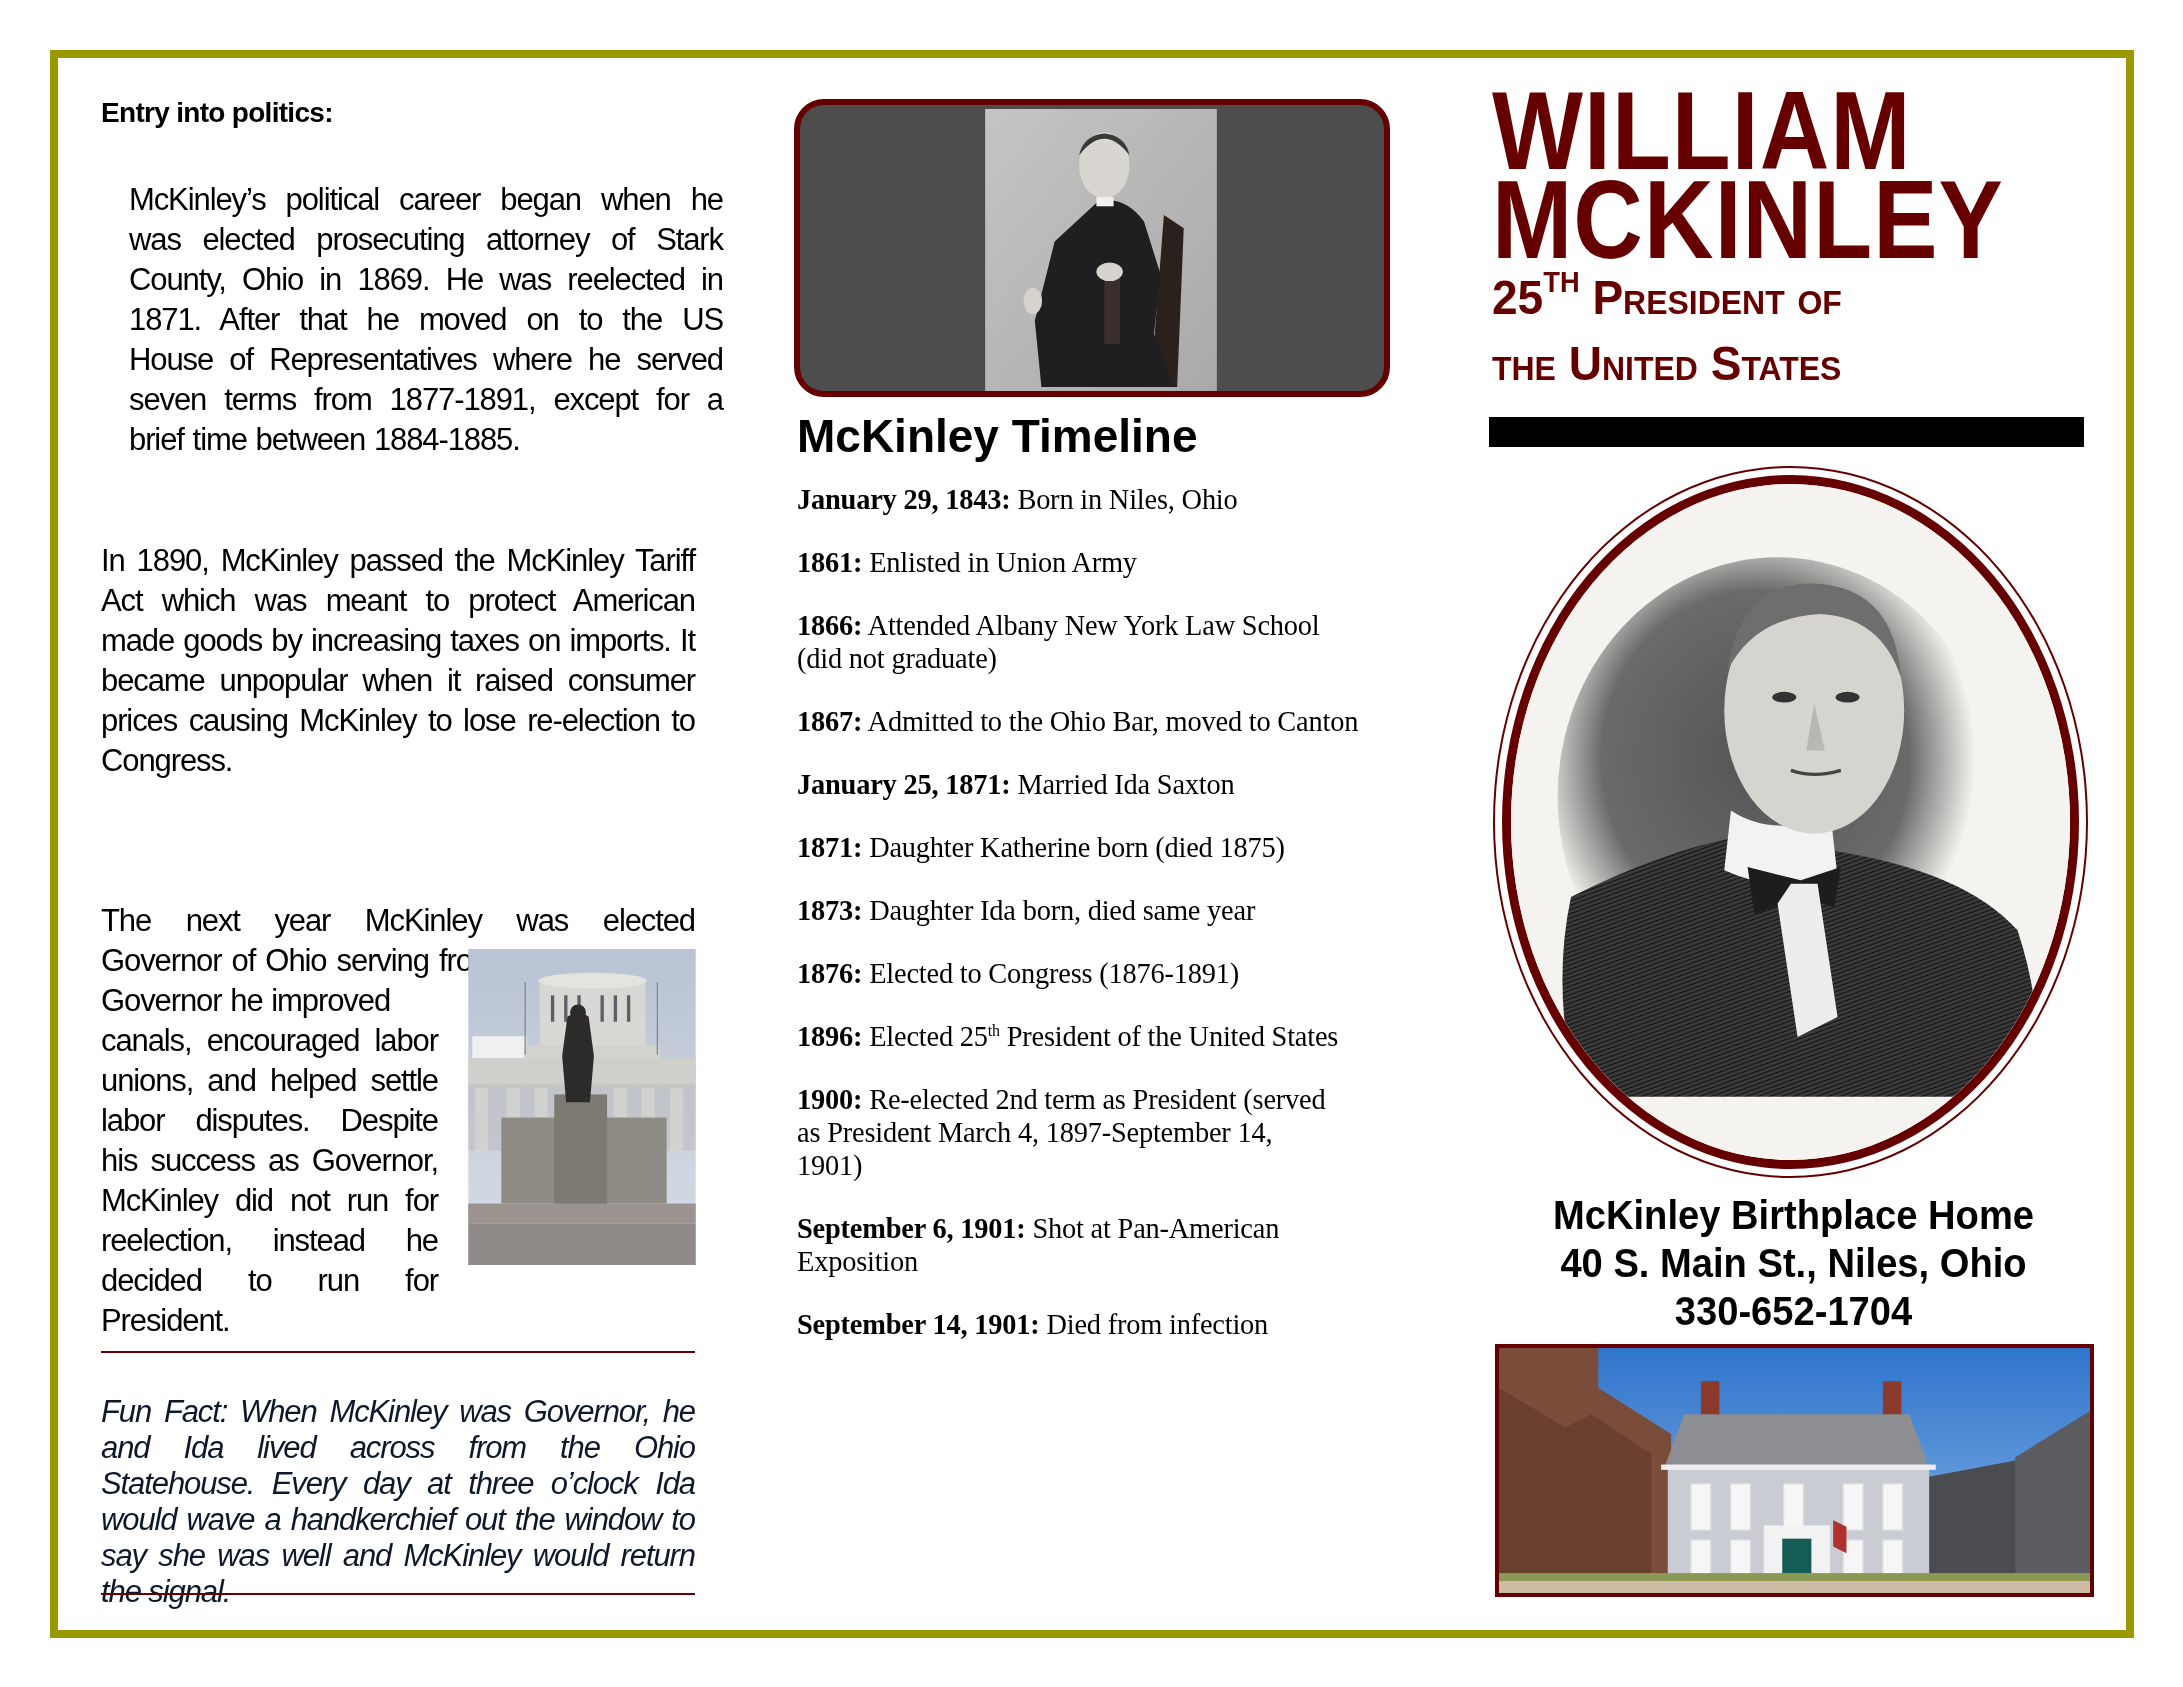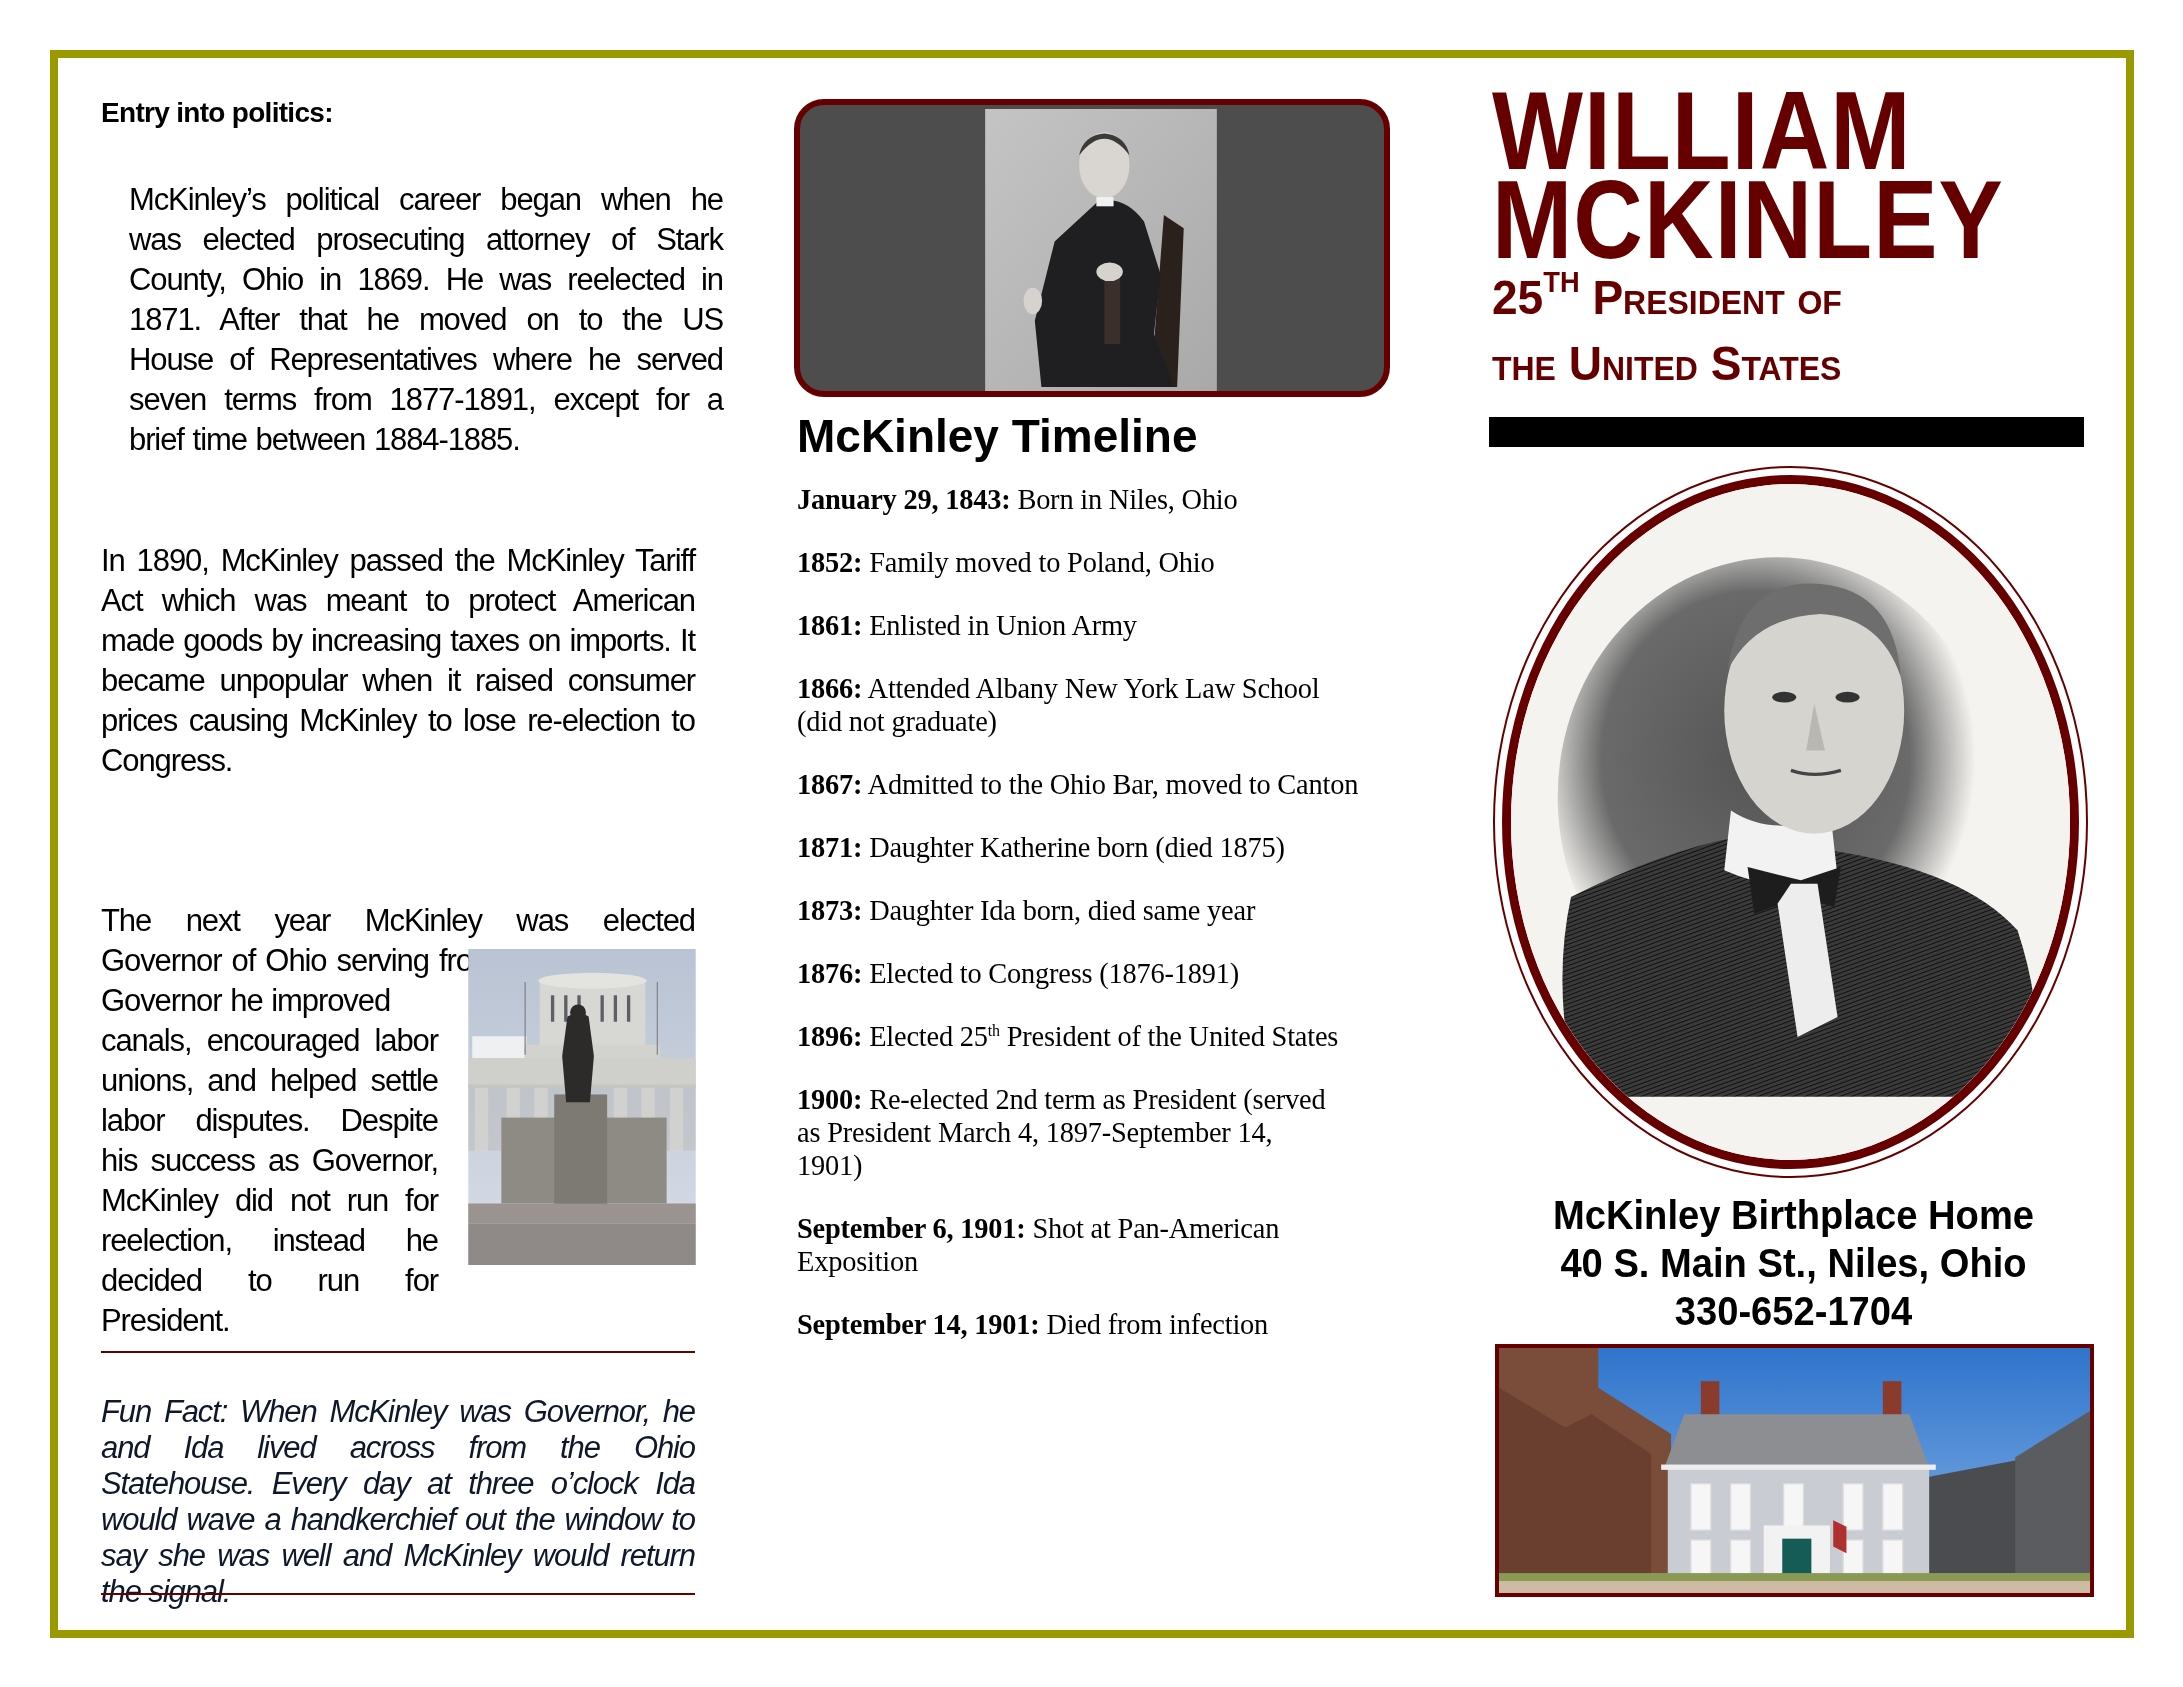--- a/index.html
+++ b/index.html
@@ -118,24 +118,24 @@
       <ellipse cx="188" cy="246" rx="20" ry="14" fill="#d6d3cf"></ellipse>
       <ellipse cx="72" cy="290" rx="14" ry="20" fill="#d6d3cf"></ellipse>
     </svg>
   </div>
 </div>
 
 <h2 class="timeline-title">McKinley Timeline</h2>
 
 <ul class="timeline">
   <li><b>January 29, 1843:</b> <span>Born in Niles, Ohio</span></li>
-  <li><b>1852:</b> <span>Family moved to Poland, Ohio</span></li>
   <li><b>1861:</b> <span>Enlisted in Union Army</span></li>
   <li style="width:529px"><b>1866:</b> <span>Attended Albany New York Law School (did not graduate)</span></li>
   <li style="width:569px"><b>1867:</b> <span>Admitted to the Ohio Bar, moved to Canton</span></li>
+  <li><b>January 25, 1871:</b> <span>Married Ida Saxton</span></li>
   <li><b>1871:</b> <span>Daughter Katherine born (died 1875)</span></li>
   <li><b>1873:</b> <span>Daughter Ida born, died same year</span></li>
   <li><b>1876:</b> <span>Elected to Congress (1876-1891)</span></li>
   <li style="width:582px"><b>1896:</b> <span><span>Elected 25</span><sup>th</sup><span> President of the United States</span></span></li>
   <li style="width:543px"><b>1900:</b> <span>Re-elected 2nd term as President (served as President March 4, 1897-September 14, 1901)</span></li>
   <li style="width:595px"><b>September 6, 1901:</b> <span>Shot at Pan-American Exposition</span></li>
   <li><b>September 14, 1901:</b> <span>Died from infection</span></li>
 </ul>
 
 <div class="title-block">

